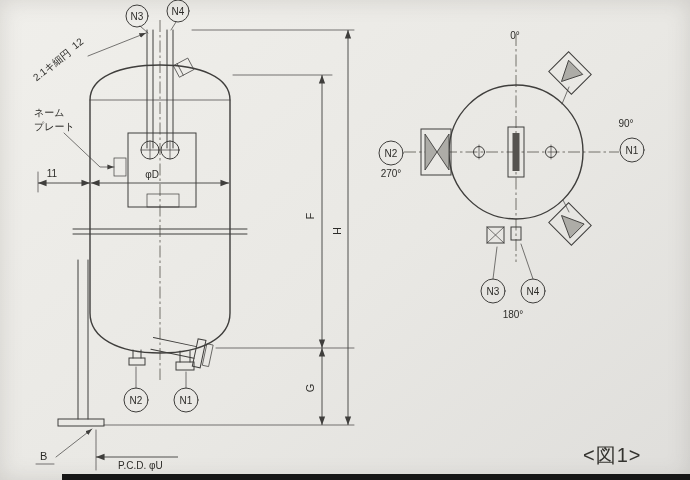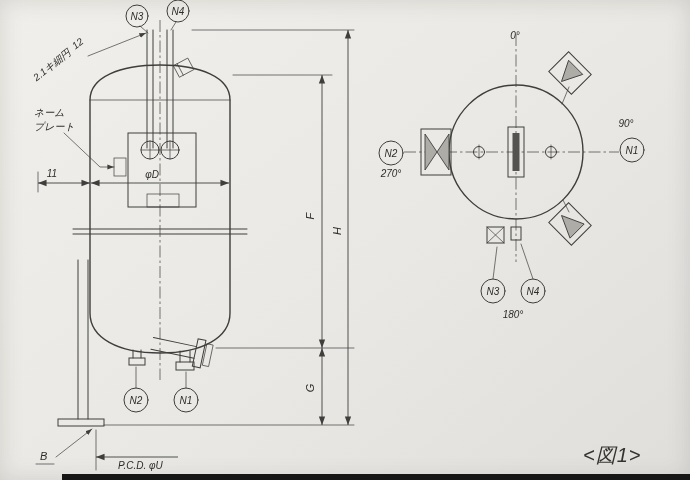--- a/index.html
+++ b/index.html
@@ -1,21 +1,20 @@
 <!DOCTYPE html>
 <html><head>
 <meta charset="utf-8">
 <style>
   html,body{margin:0;padding:0}
   body{background:#9a9a98;font-family:"Liberation Sans","DejaVu Sans",sans-serif}
   .sheet{
     width:690px;height:480px;margin:0 auto;position:relative;overflow:hidden;
     background:linear-gradient(140deg,#f0efeb 0%,#e9e8e4 55%,#dfdedb 100%);
     box-shadow:inset 0 0 22px rgba(90,85,75,.18);
-    font-style:italic;
   }
   svg{display:block}
   .ln{stroke:#3f3e3c;stroke-width:1;fill:none;stroke-linecap:round}
   .thick{stroke-width:1.4}
   .thin{stroke-width:.7}
   .cl{stroke:#57534d;stroke-width:.8;fill:none;stroke-dasharray:12 3 2.5 3}
   .dim{stroke:#3f3e3c;stroke-width:.9;fill:none}
   text{fill:#2d2c29;font-family:"Liberation Sans","DejaVu Sans",sans-serif}
   .t10{font-size:10px}
   .t11{font-size:11px}

